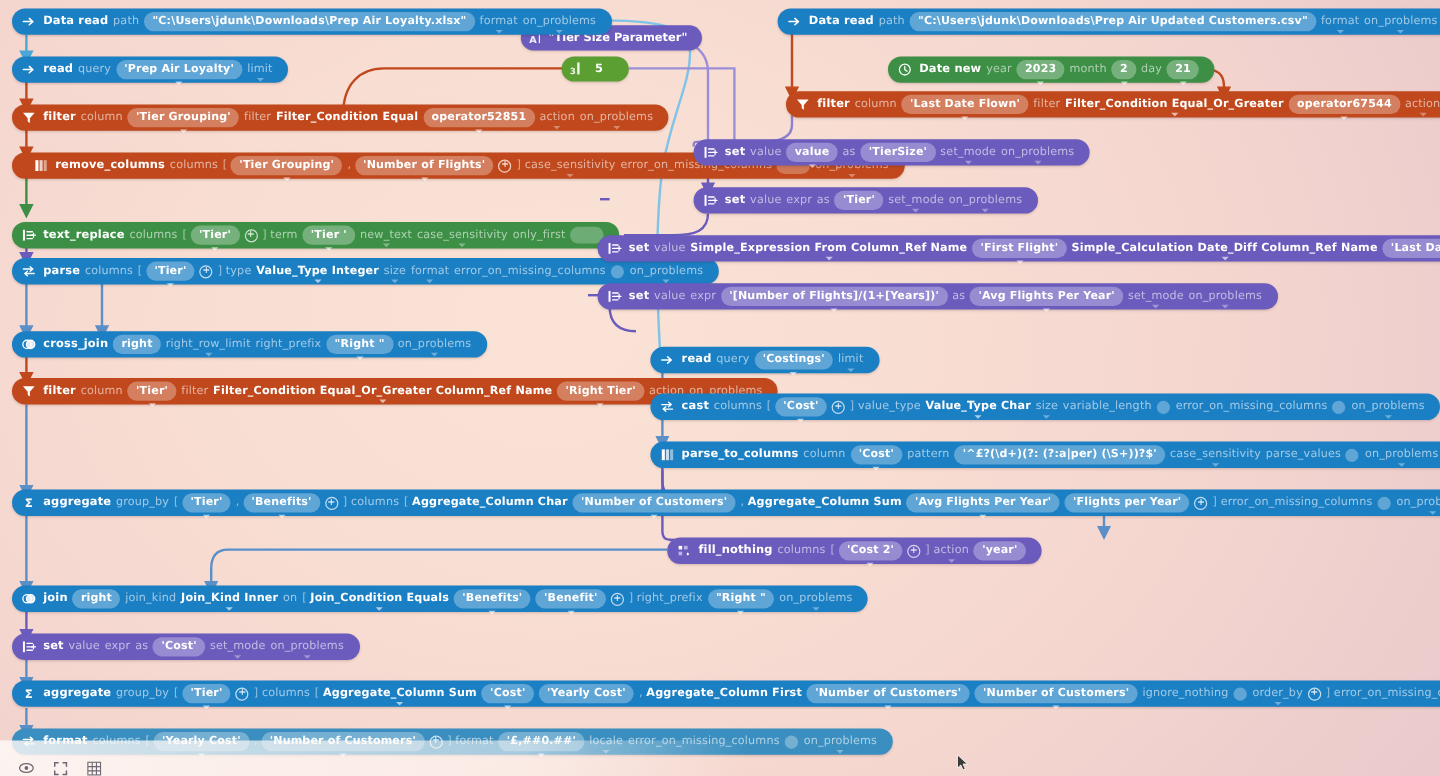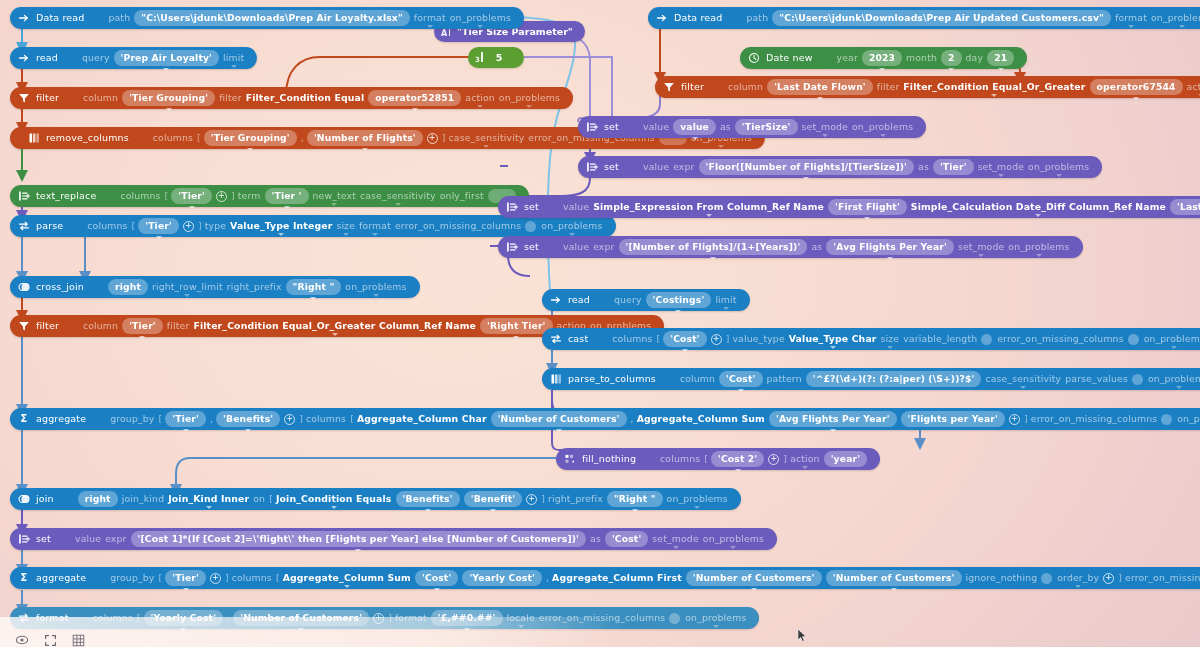--- a/index.html
+++ b/index.html
@@ -38,21 +38,21 @@
   .node.c-green  { background:#3c8f45; }
   .node.c-purple { background:#6a5bbd; }
 
   .ico {
     display:inline-flex; align-items:center; justify-content:center;
     width:15px; height:15px; margin-right:5px; flex:none;
     font-size:10px; color:#fff;
   }
   .ico svg { display:block; }
 
-  .nm { font-weight:400; margin-right:24px; font-size:9.5px; }
+  .nm { font-weight:700; margin-right:4px; font-size:9.5px; }
 
   .lbl {
     opacity:.58; margin-right:4px; font-weight:400; font-size:9.3px;
     position:relative; padding-bottom:0;
   }
   .lbl.dd::after, .arg.dd::after, .tok.dd::after {
     content:""; position:absolute; left:50%; transform:translateX(-50%);
     bottom:-5px; width:0; height:0;
     border-left:3px solid transparent; border-right:3px solid transparent;
     border-top:3.5px solid rgba(255,255,255,.62);
@@ -396,21 +396,20 @@
         <span class="ico">
           <svg width="12" height="12" viewBox="0 0 16 16">
             <rect x="1.5" y="2" width="2.2" height="12" fill="#fff"></rect>
             <path d="M6 4.2h6M6 8h6M6 11.8h6" stroke="#fff" stroke-width="1.5" stroke-linecap="round"></path>
             <path d="M13.2 5.6v4.8M10.8 8h4.8" stroke="#fff" stroke-width="1.4" stroke-linecap="round"></path>
           </svg>
         </span>
         <span class="nm">set</span>
         <span class="lbl">value</span>
         <span class="lbl">expr</span>
-        <span class="arg dd">'[Cost 1]*(If [Cost 2]=\'flight\' then [Flights per Year] else [Number of Customers])'</span>
         <span class="lbl">as</span>
         <span class="arg">'Cost'</span>
         <span class="lbl dd">set_mode</span>
         <span class="lbl dd">on_problems</span>
       </div>
       <div class="node c-blue" style="left: 10px; top: 567px;">
         <span class="ico">
           <svg width="12" height="12" viewBox="0 0 16 16">
             <text x="8" y="12.6" font-size="13" font-weight="bold" text-anchor="middle" fill="#fff" font-family="DejaVu Sans, sans-serif">Σ</text>
           </svg>
@@ -525,21 +524,20 @@
         <span class="ico">
           <svg width="12" height="12" viewBox="0 0 16 16">
             <rect x="1.5" y="2" width="2.2" height="12" fill="#fff"></rect>
             <path d="M6 4.2h6M6 8h6M6 11.8h6" stroke="#fff" stroke-width="1.5" stroke-linecap="round"></path>
             <path d="M13.2 5.6v4.8M10.8 8h4.8" stroke="#fff" stroke-width="1.4" stroke-linecap="round"></path>
           </svg>
         </span>
         <span class="nm">set</span>
         <span class="lbl">value</span>
         <span class="lbl">expr</span>
-        <span class="arg dd">'Floor([Number of Flights]/[TierSize])'</span>
         <span class="lbl">as</span>
         <span class="arg">'Tier'</span>
         <span class="lbl dd">set_mode</span>
         <span class="lbl dd">on_problems</span>
       </div>
       <div class="node c-purple" style="left: 498px; top: 196px;">
         <span class="ico">
           <svg width="12" height="12" viewBox="0 0 16 16">
             <rect x="1.5" y="2" width="2.2" height="12" fill="#fff"></rect>
             <path d="M6 4.2h6M6 8h6M6 11.8h6" stroke="#fff" stroke-width="1.5" stroke-linecap="round"></path>

